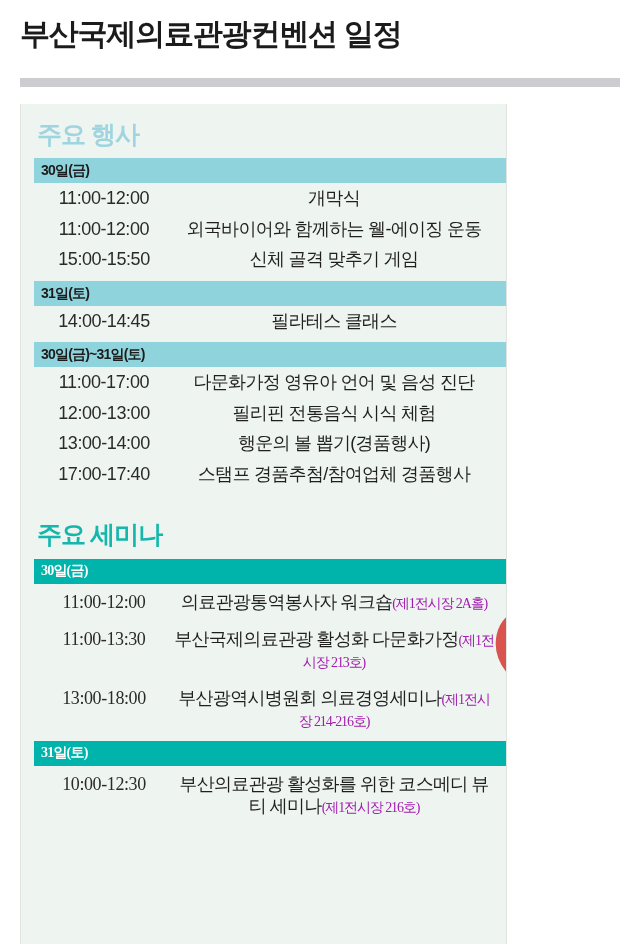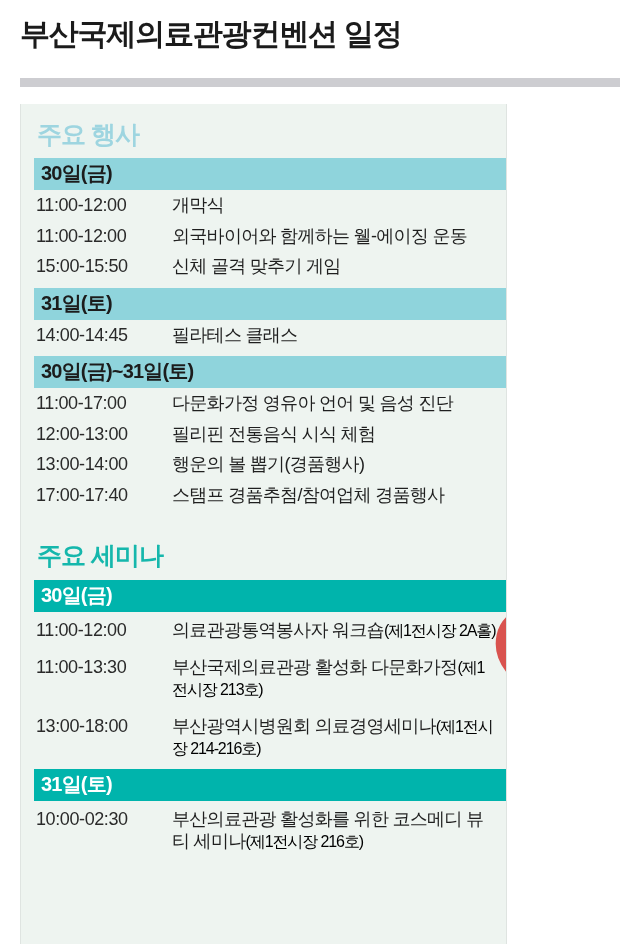--- a/index.html
+++ b/index.html
@@ -75,59 +75,60 @@
   }
   .section-title.events { color: #9ed5e0; }
   .section-title.seminars { color: #15b7ac; }
 
   
   .date-bar {
     margin-left: 13px;
     width: 589px;
     box-sizing: border-box;
     padding: 4px 0 5px 7px;
-    font-size: 20px;
+    font-size: 14px;
     font-weight: bold;
     letter-spacing: -0.8px;
     line-height: 1.15;
   }
   .date-bar.light {
     background: #8fd4dc;
     color: #1c1c1c;
   }
   .date-bar.dark {
     background: #00b4ac;
     color: #ffffff;
   }
 
   
   .row {
     display: flex;
     align-items: flex-start;
     padding: 5px 10px 5px 15px;
     line-height: 1.25;
+    text-align: center;
   }
   .row .time {
     flex: 0 0 auto;
     width: 136px;
     font-size: 18px;
     color: #2a2a2a;
     letter-spacing: -0.4px;
     white-space: nowrap;
   }
   .row .title {
     flex: 1 1 auto;
     font-size: 18px;
     color: #1f1f1f;
     letter-spacing: -0.7px;
   }
   .row .venue {
-    font-size: 16px;
+    font-size: 14px;
     letter-spacing: -1.1px;
-    color: #000000;
+    color: #a21caf;
   }
   .events-list .row { padding-top: 4px; padding-bottom: 4px; }
   .seminars-list .row { padding-top: 7px; padding-bottom: 7px; }
 </style>
 </head>
 <body>
 
 <div id="page-title">부산국제의료관광컨벤션 일정</div>
 
 <div id="card-top-strip"></div>
@@ -190,21 +191,21 @@
         </div>
         <div class="row">
           <span class="time">17:00-17:40</span>
           <span class="title">스탬프 경품추첨/참여업체 경품행사</span>
         </div>
       </div>
 
     </div>
   </div>
 
-  <div class="section" style="padding-top:33px;">
+  <div class="section" style="padding-top:33px;font-family:Liberation Serif, serif;">
     <div class="section-title seminars">주요 세미나</div>
 
     <div class="seminars-list" style="margin-top:12px;">
 
       <div>
         <div class="date-bar dark">30일(금)</div>
         <div class="row">
           <span class="time">11:00-12:00</span>
           <span class="title"><span>의료관광통역봉사자 워크숍</span><span class="venue">(제1전시장 2A홀)</span></span>
         </div>
@@ -214,21 +215,21 @@
         </div>
         <div class="row">
           <span class="time">13:00-18:00</span>
           <span class="title"><span>부산광역시병원회 의료경영세미나</span><span class="venue">(제1전시장 214-216호)</span></span>
         </div>
       </div>
 
       <div style="margin-top:2px;">
         <div class="date-bar dark">31일(토)</div>
         <div class="row">
-          <span class="time">10:00-02:30</span>
+          <span class="time">10:00-12:30</span>
           <span class="title"><span>부산의료관광 활성화를 위한 코스메디 뷰티 세미나</span><span class="venue">(제1전시장 216호)</span></span>
         </div>
       </div>
 
     </div>
   </div>
 
 </div>
 
 </body></html>

